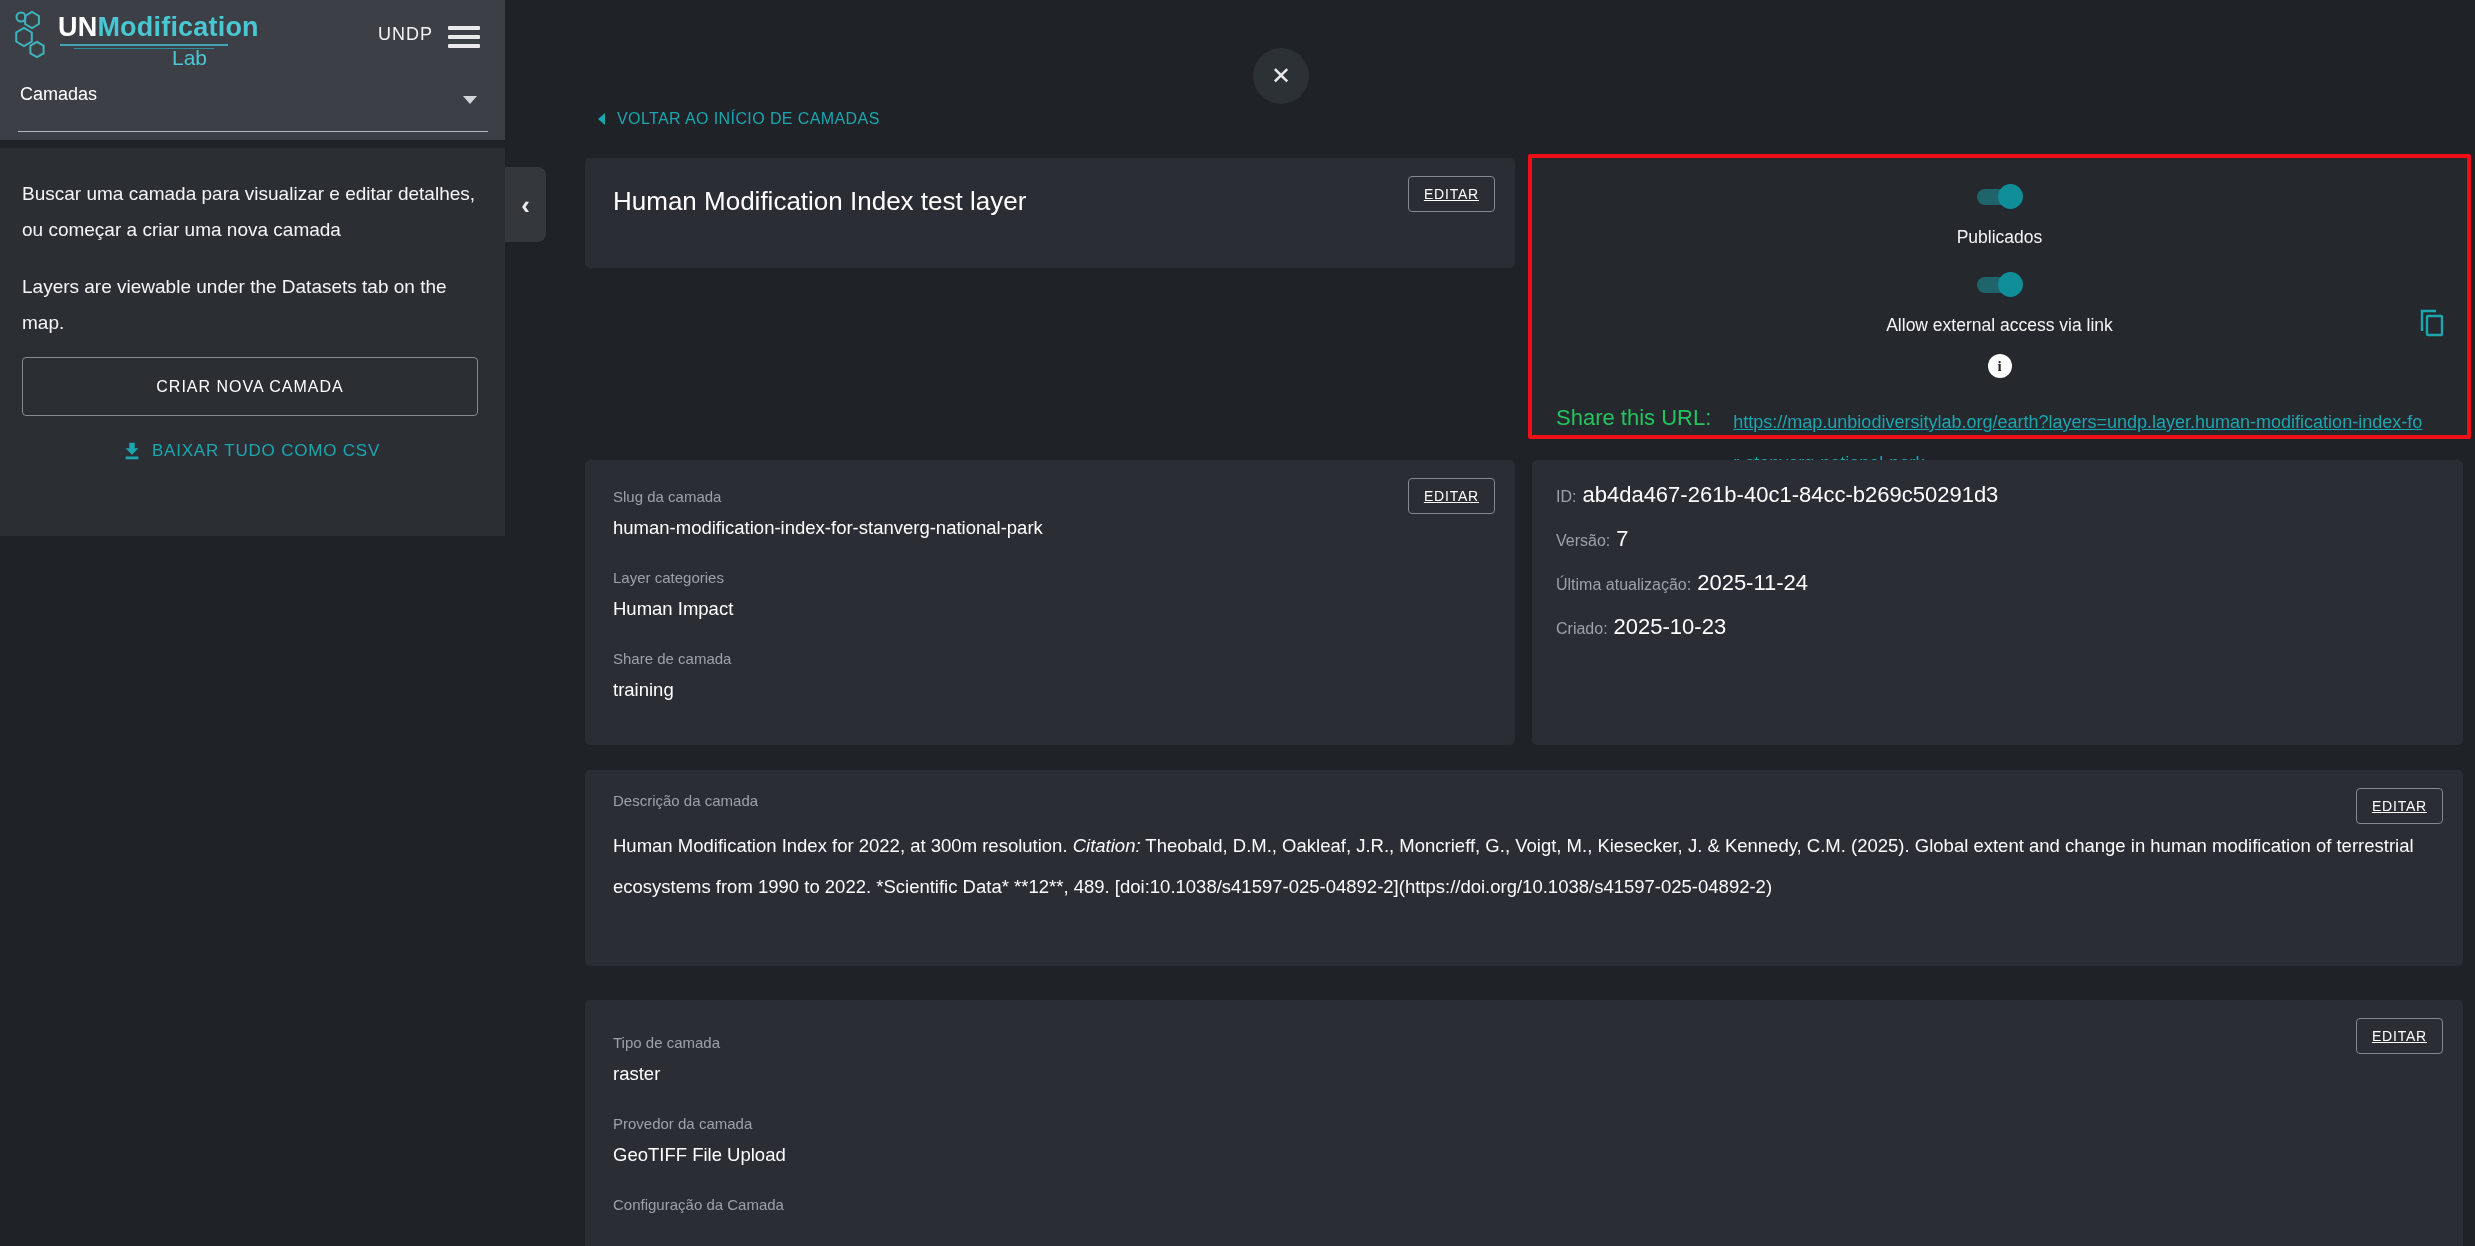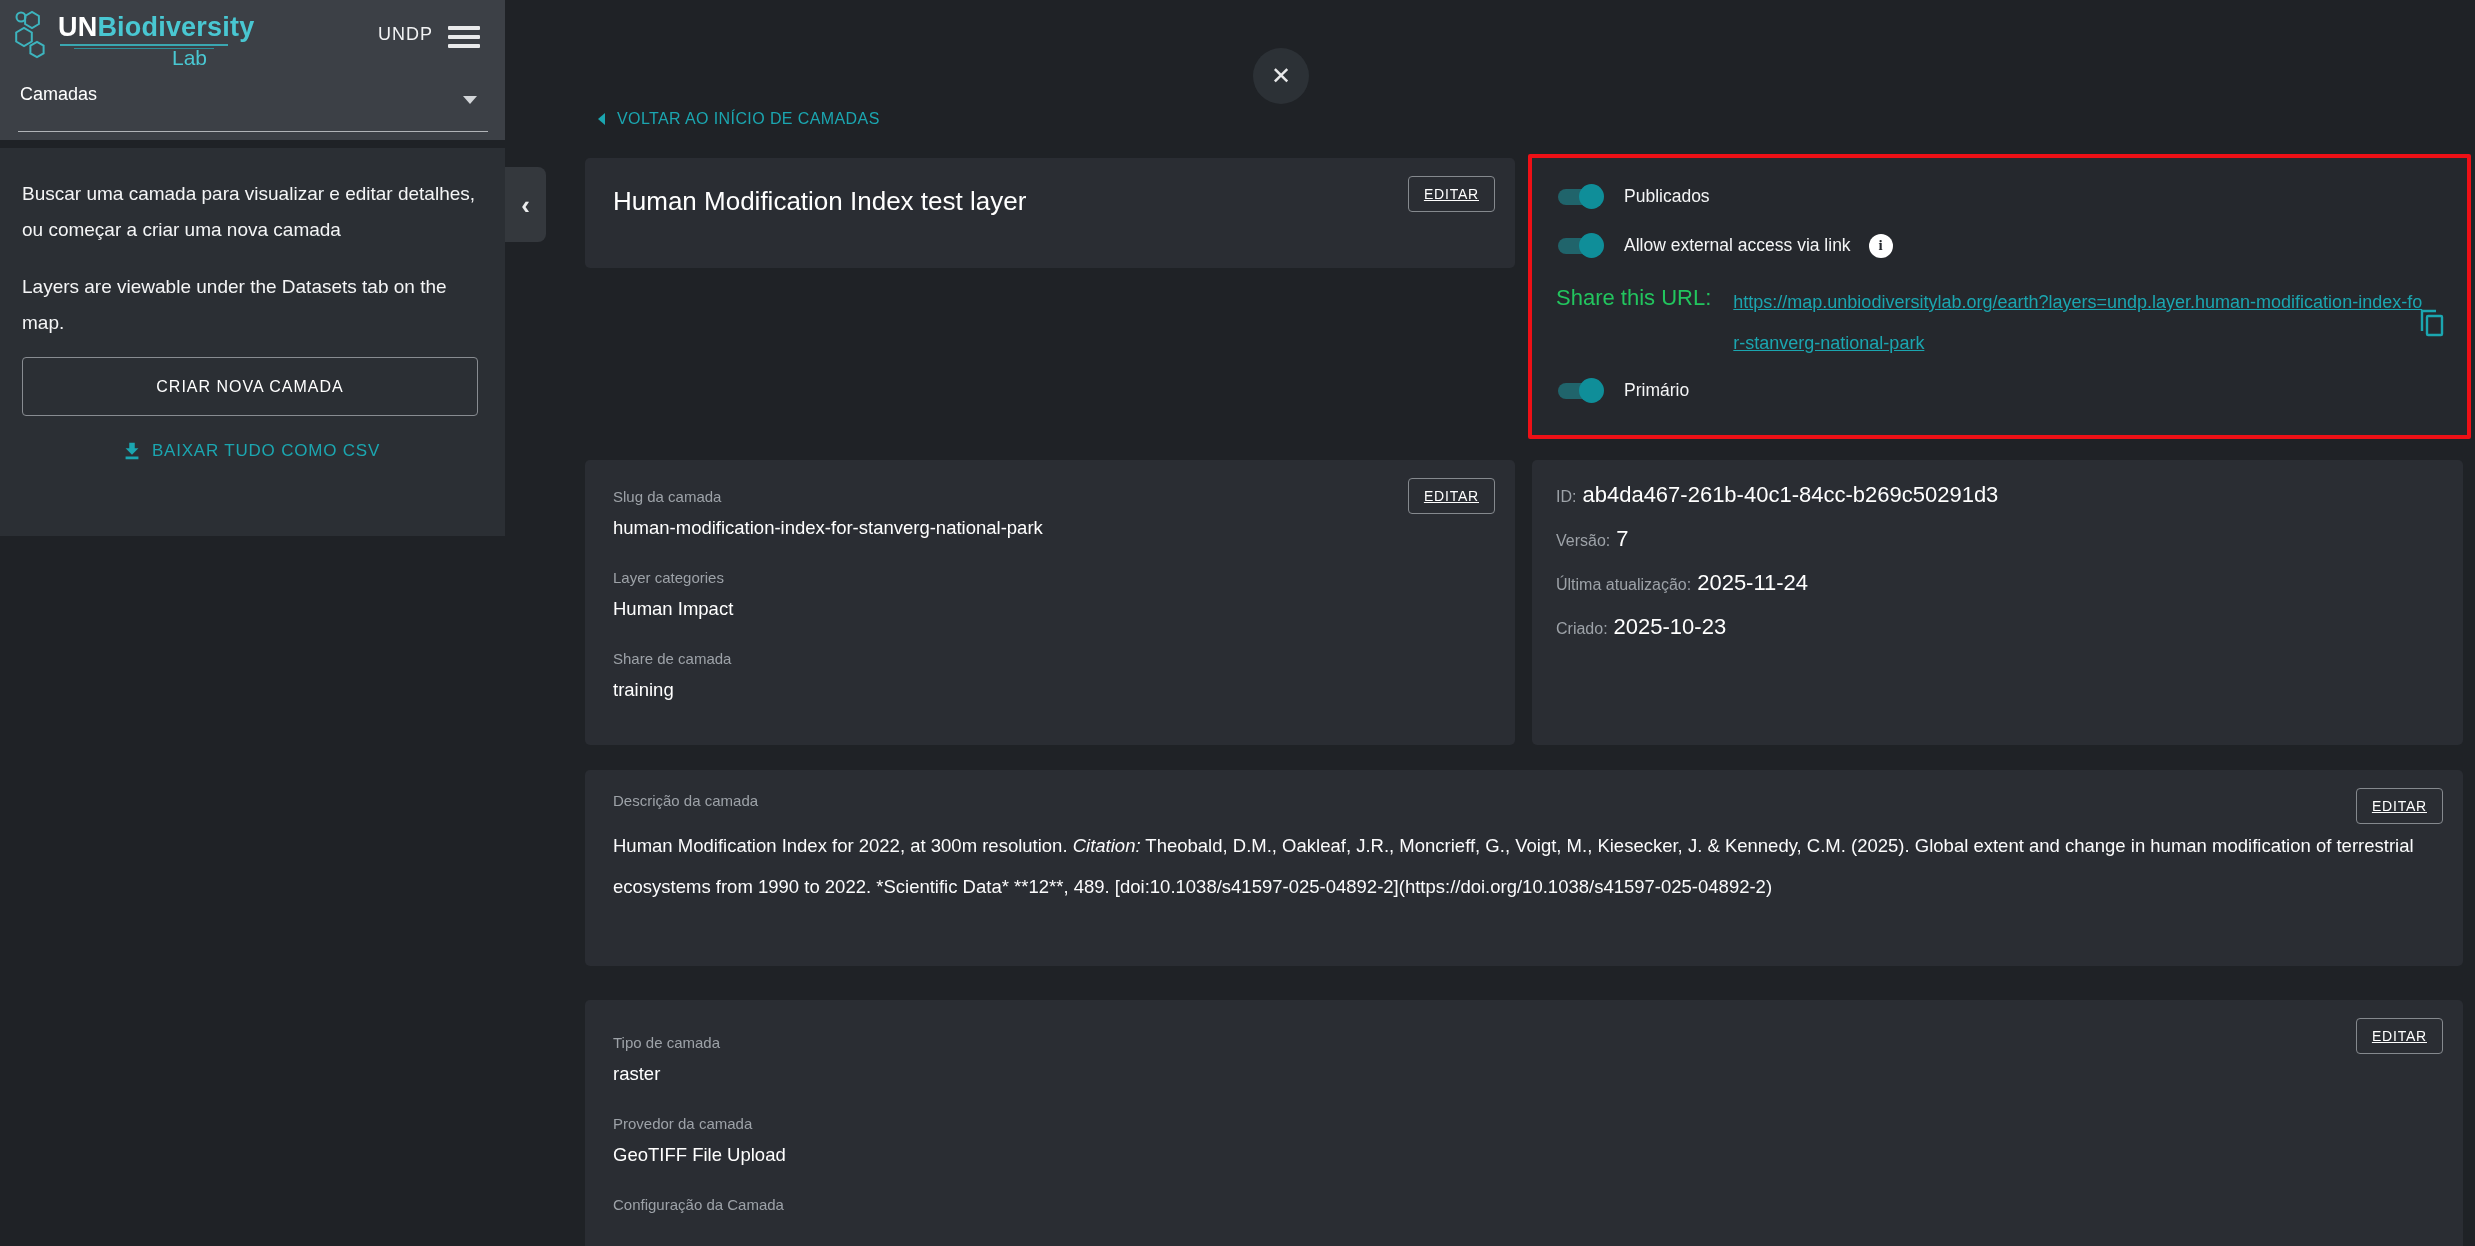--- a/index.html
+++ b/index.html
@@ -41,21 +41,21 @@
   .breadcrumb{left:598px;top:110px;display:flex;align-items:center;gap:12px;color:#1ba6b0;font-size:16px;letter-spacing:.4px;cursor:pointer;}
   .back-tri{width:0;height:0;border-top:6px solid transparent;border-bottom:6px solid transparent;border-right:7px solid #1ba6b0;}
 
   .card{background:#2a2d33;border-radius:5px;box-sizing:border-box;}
   .title-card{left:585px;top:158px;width:930px;height:110px;padding:28px 20px 0 28px;}
   .page-title{color:#ffffff;font-size:26px;font-weight:normal;margin:0;}
 
   .edit-btn{position:absolute;top:18px;right:20px;background:transparent;border:1px solid #85898e;border-radius:4px;color:#ffffff;font-size:14px;letter-spacing:.8px;padding:9px 15px;font-family:"Liberation Sans",sans-serif;cursor:pointer;text-decoration:underline;}
 
   .publish-panel{left:1528px;top:154px;width:943px;height:285px;background:#25282d;border:4px solid #ee1016;border-radius:2px;box-sizing:border-box;padding:26px 24px 0 24px;}
-  .toggle-row{display:flex;align-items:center;gap:18px;margin-bottom:24px;}
+  .toggle-row{display:flex;align-items:center;gap:18px;margin-bottom:24px;flex-direction:column;}
   .toggle-label{color:#f4f5f6;font-size:17.5px;}
   .switch{position:relative;width:50px;height:25px;flex:none;cursor:pointer;}
   .switch .track{position:absolute;left:2px;top:5px;width:42px;height:16px;border-radius:8px;background:#20646b;}
   .switch .knob{position:absolute;right:2px;top:0;width:25px;height:25px;border-radius:50%;background:#0f8e99;}
   .info-icon{width:24px;height:24px;border-radius:50%;background:#ffffff;color:#24272c;display:flex;align-items:center;justify-content:center;font-size:15px;font-weight:bold;font-family:"Liberation Serif",serif;cursor:pointer;}
   .share-row{display:flex;align-items:flex-start;margin:2px 0 14px 0;}
   .share-label{color:#22c55e;font-size:22px;flex:none;padding-top:3px;}
   .share-link{margin-left:22px;width:690px;color:#1ba6b0;font-size:18px;line-height:41px;word-break:break-all;text-decoration:underline;cursor:pointer;}
   .copy-icon{position:absolute;right:22px;top:150px;cursor:pointer;}
 
@@ -79,21 +79,21 @@
 <div class="abs sidebar-header">
   <div class="abs logo">
     <svg width="46" height="62" viewBox="0 0 46 62">
       <g fill="none" stroke="#3db4be" stroke-width="2">
         <polygon points="24.9,14 18,18 11.1,14 11.1,6 18,2 24.9,6"></polygon>
         <polygon points="17.8,31.5 10,36 2.2,31.5 2.2,22.5 10,18 17.8,22.5"></polygon>
         <polygon points="29.6,43.3 23,47 16.4,43.3 16.4,35.7 23,32 29.6,35.7"></polygon>
         <circle cx="7" cy="7" r="4.5"></circle>
       </g>
     </svg>
-    <div class="logo-text"><span class="logo-un">UN</span><span class="logo-bio">Biodiversity</span></div>
+    <div class="logo-text"><span class="logo-un">UN</span><span class="logo-bio">Modification</span></div>
     <div class="logo-underline"></div>
     <div class="logo-underline2"></div>
     <div class="logo-lab">Lab</div>
   </div>
   <div class="abs undp">UNDP</div>
   <div class="abs hamburger">
       <span></span>
       <span></span>
       <span></span>
     </div>

